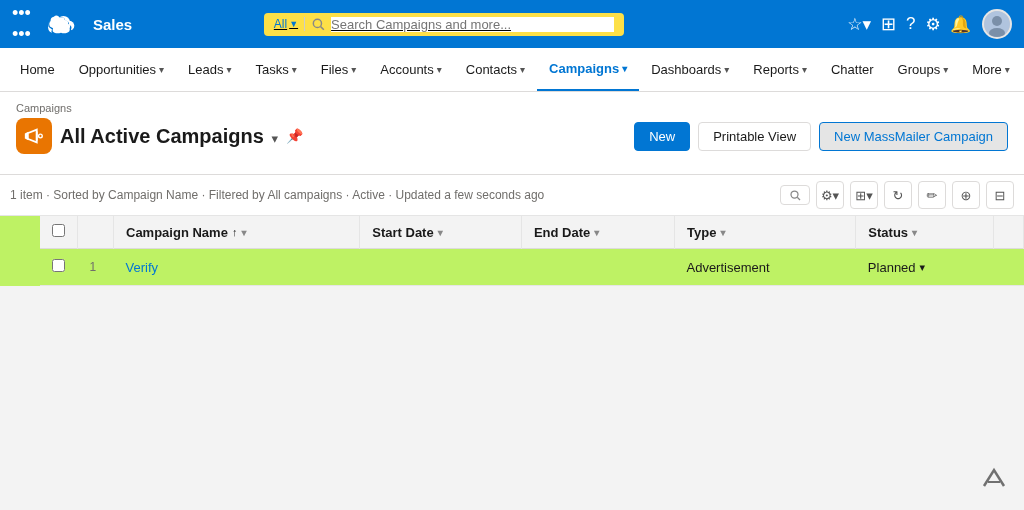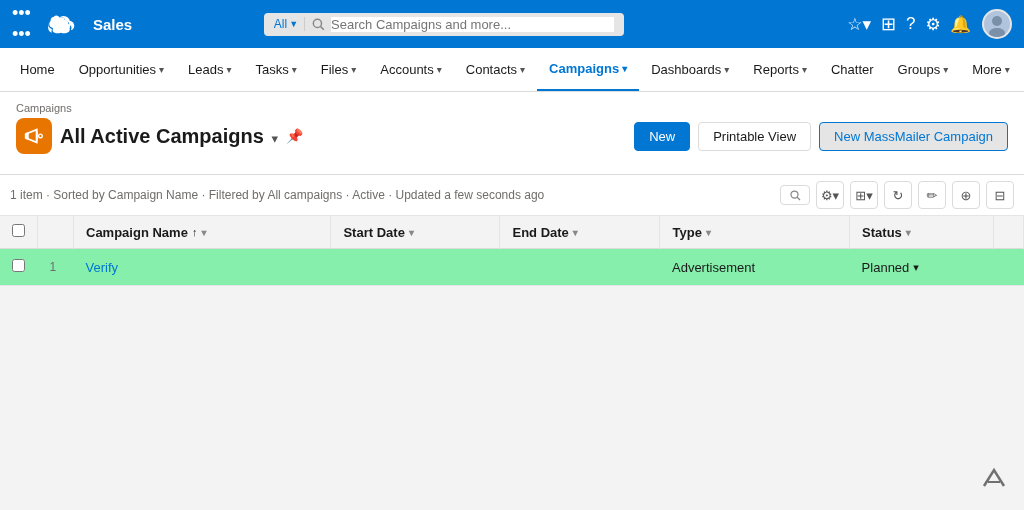--- a/index.html
+++ b/index.html
@@ -17,27 +17,28 @@
     .top-bar .app-name {
       color: white;
       font-size: 15px;
       font-weight: 600;
       margin-right: 16px;
       white-space: nowrap;
     }
     .search-bar {
       display: flex;
       align-items: center;
-      background: #e5e5e5;
+      background: #fde047;
       border-radius: 4px;
       padding: 4px 10px;
       flex: 1;
       max-width: 360px;
       margin: 0 auto;
       gap: 6px;
+      text-decoration: underline;
     }
     .search-bar .search-scope {
       color: #0176d3;
       font-size: 12px;
       border-right: 1px solid #ccc;
       padding-right: 6px;
       display: flex; align-items: center; gap: 2px;
     }
     .search-bar input {
       border: none; outline: none; font-size: 13px; flex: 1; color: #555;
@@ -179,22 +180,23 @@
       border-radius: 4px;
       background: white;
       display: flex; align-items: center; justify-content: center;
       cursor: pointer;
       font-size: 13px;
       color: #555;
     }
 
     
     .table-container {
-      background: #86efac;
+      background: #bef264;
       overflow-x: auto;
+      padding-left: 40px;
     }
     table {
       width: 100%;
       border-collapse: collapse;
       font-size: 13px;
     }
     thead tr {
       background: #f3f3f3;
       border-bottom: 1px solid #dddbda;
     }

